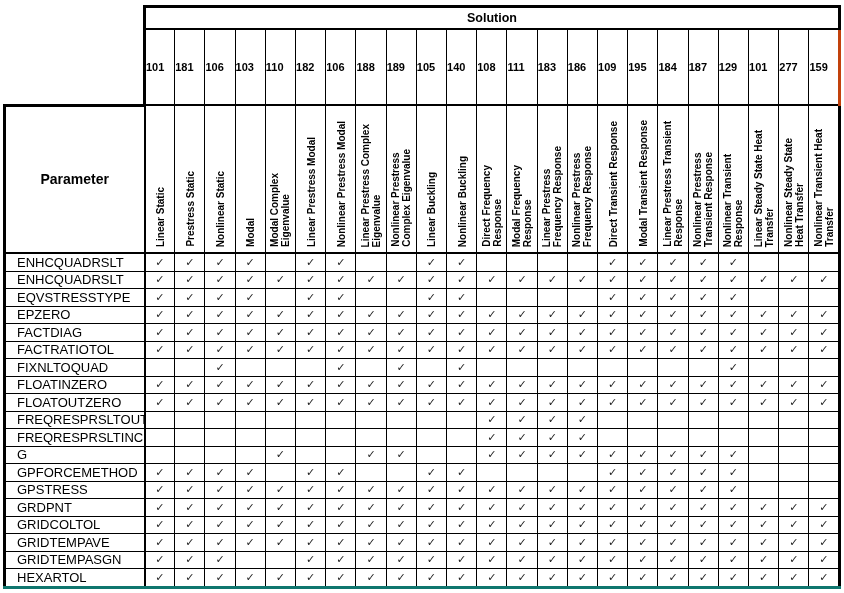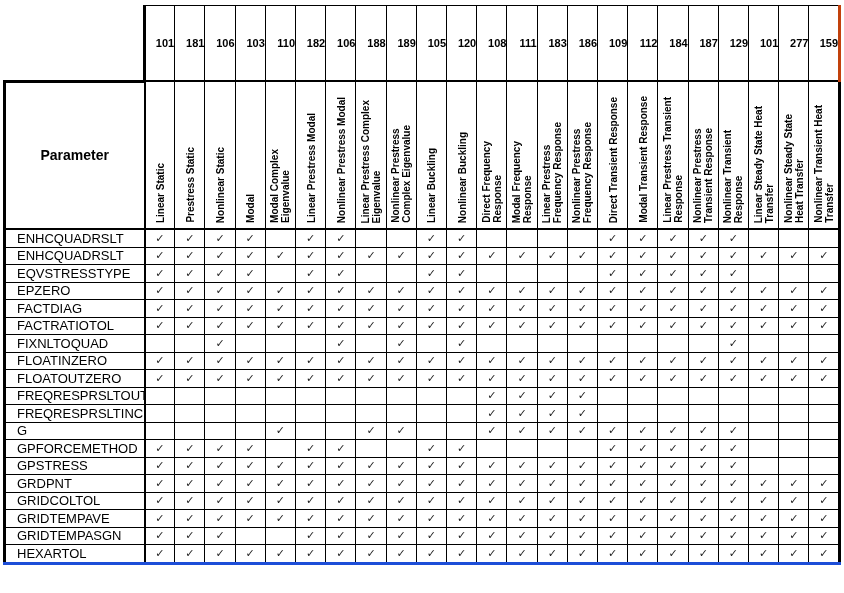--- a/index.html
+++ b/index.html
@@ -45,21 +45,21 @@
     vertical-align: middle;
   }
 
   
   td.num {
     border: 1px solid #000;
     border-bottom: 2px solid #000;
     height: 74px;
     font-size: 11px;
     font-weight: bold;
-    text-align: right;
+    text-align: left;
     vertical-align: middle;
   }
   td.num.col-first { border-left: 3px solid #000; }
   td.num.col-last  { border-right: 3px solid #c2410c; }
 
   
   th.param-head {
     border: 1px solid #000;
     border-left: 3px solid #000;
     border-top: 3px solid #000;
@@ -110,54 +110,58 @@
   td.c {
     border: 1px solid #000;
     height: 16.5px;
     text-align: center;
     vertical-align: middle;
     font-size: 11px;
     line-height: 11px;
   }
   td.c.col-first { border-left: 2px solid #000; }
   td.c.col-last  { border-right: 3px solid #000; }
-  tbody tr:last-child td { border-bottom: 3px solid #1d4ed8; }
+  tbody tr:last-child td { border-bottom: 3px solid #0f766e; }
   .check {
     color: #1d1d1d;
     font-size: 11px;
   }
 </style>
 </head>
 <body>
 
 <div class="page">
   <table class="matrix">
     <colgroup>
       <col class="param-col">
     </colgroup>
     <thead>
+      <tr>
+        <td class="spacer"></td>
+        <th class="solution" colspan="23">Solution</th>
+      </tr>
       <tr id="number-row">
         <td class="spacer"></td>
       <td class="num col-first">101</td>
           <td class="num">181</td>
           <td class="num">106</td>
           <td class="num">103</td>
           <td class="num">110</td>
           <td class="num">182</td>
           <td class="num">106</td>
           <td class="num">188</td>
           <td class="num">189</td>
           <td class="num">105</td>
-          <td class="num">120</td>
+          <td class="num">140</td>
           <td class="num">108</td>
           <td class="num">111</td>
           <td class="num">183</td>
           <td class="num">186</td>
           <td class="num">109</td>
-          <td class="num">112</td>
+          <td class="num">195</td>
           <td class="num">184</td>
           <td class="num">187</td>
           <td class="num">129</td>
           <td class="num">101</td>
           <td class="num">277</td>
           <td class="num col-last">159</td>
         </tr>
       <tr id="title-row">
         <th class="param-head">Parameter</th>
       <th class="rot col-first">

